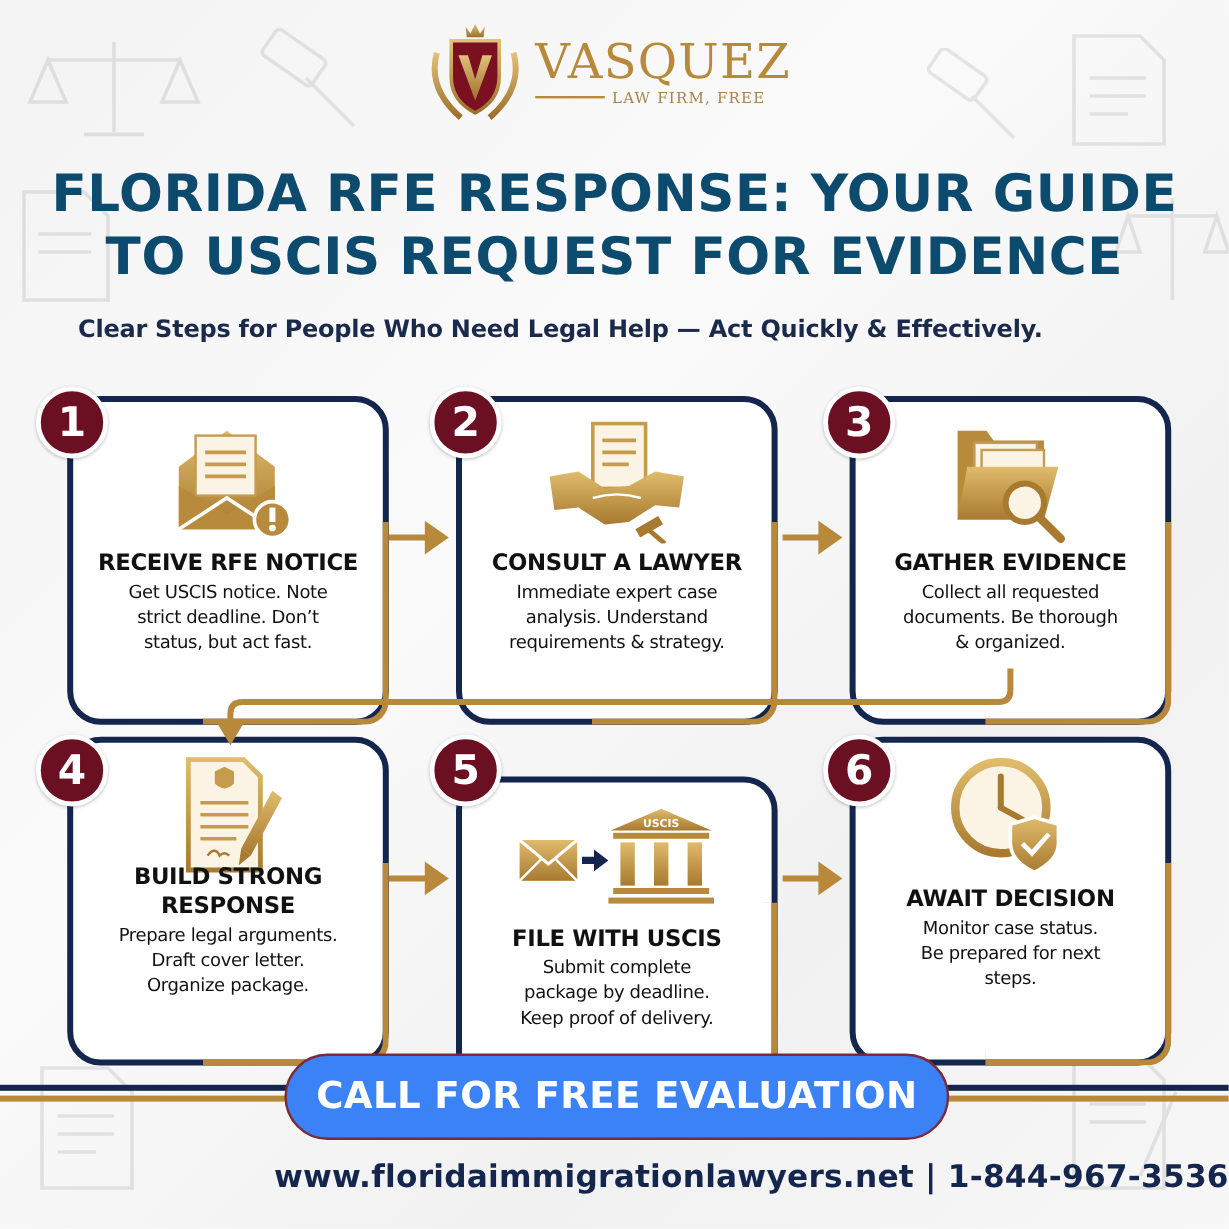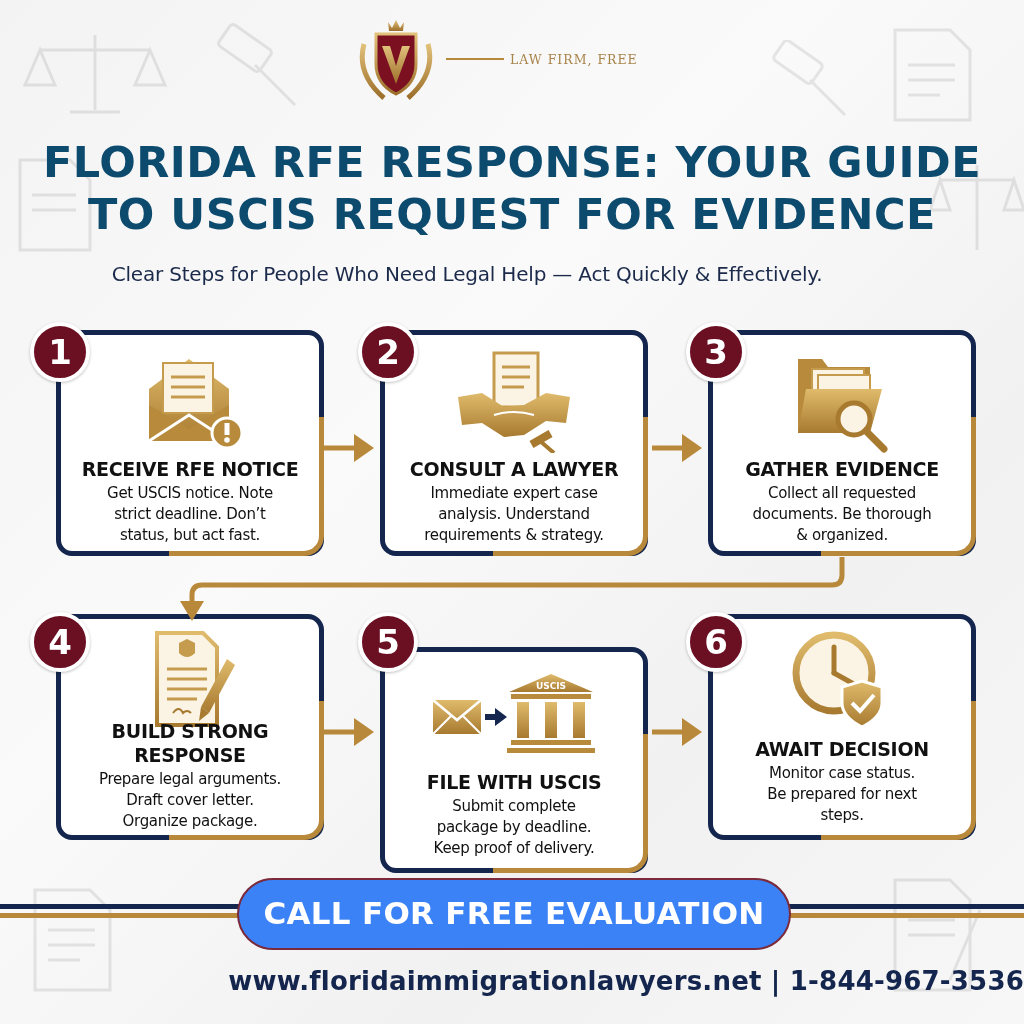--- a/index.html
+++ b/index.html
@@ -25,25 +25,25 @@
   .logo-sub {
     font-family: "DejaVu Serif", serif; font-size: 12.5px; color: #a8844a; letter-spacing: 1px;
   }
   .title {
     position: absolute; left: 0; top: 136px; width: 1024px; text-align: center;
     font-family: "DejaVu Sans", sans-serif; font-weight: bold; color: #0c4a6e;
     font-size: 43px; line-height: 52px; letter-spacing: 0.5px;
   }
   .subtitle {
     position: absolute; left: 0; top: 262px; width: 934px; text-align: center;
-    font-weight: normal; color: #1b2a4a; font-size: 20px; letter-spacing: -0.2px;
+    font-weight: bold; color: #1b2a4a; font-size: 20px; letter-spacing: -0.2px;
   }
   .card {
-    position: absolute; width: 268px; height: 226px;
-    background: #ffffff; border-radius: 16px;
+    position: absolute; width: 268px; height: 274px;
+    background: #ffffff; border-radius: 28px;
     border: 5px solid #14264d;
   }
   .card::after {
     content: ""; position: absolute; right: -5px; bottom: -5px;
     width: 58%; height: 62%; border-right: 5px solid #b8893a; border-bottom: 5px solid #b8893a;
     border-bottom-right-radius: 20px;
   }
   .badge {
     position: absolute; width: 60px; height: 60px; border-radius: 50%;
     background: #6b0f22; border: 4px solid #ffffff;
@@ -129,20 +129,21 @@
           <stop offset="1" stop-color="#9c6f2a"></stop>
         </linearGradient>
       </defs>
     <path d="M10 30 Q2 60 30 84" stroke="url(#gold)" stroke-width="5" fill="none"></path>
     <path d="M74 30 Q82 60 54 84" stroke="url(#gold)" stroke-width="5" fill="none"></path>
     <path d="M34 8 L38 14 L42 6 L46 14 L50 8 L49 17 H35 Z" fill="url(#gold)"></path>
     <path d="M22 20 H62 V50 Q62 70 42 80 Q22 70 22 50 Z" fill="#7a1020" stroke="url(#gold)" stroke-width="3"></path>
     <path d="M28 32 L42 70 L56 32 H48 L42 52 L36 32 Z" fill="url(#gold)"></path>
   </svg>
   <div class="logo-text">
+    <div class="logo-name">VASQUEZ</div>
     <div class="logo-sub-row">
       <div class="logo-line"></div>
       <div class="logo-sub">LAW FIRM, FREE</div>
     </div>
   </div>
 </div>
 
 <div class="title">
   <div>FLORIDA RFE RESPONSE: YOUR GUIDE</div>
   <div>TO USCIS REQUEST FOR EVIDENCE</div>

